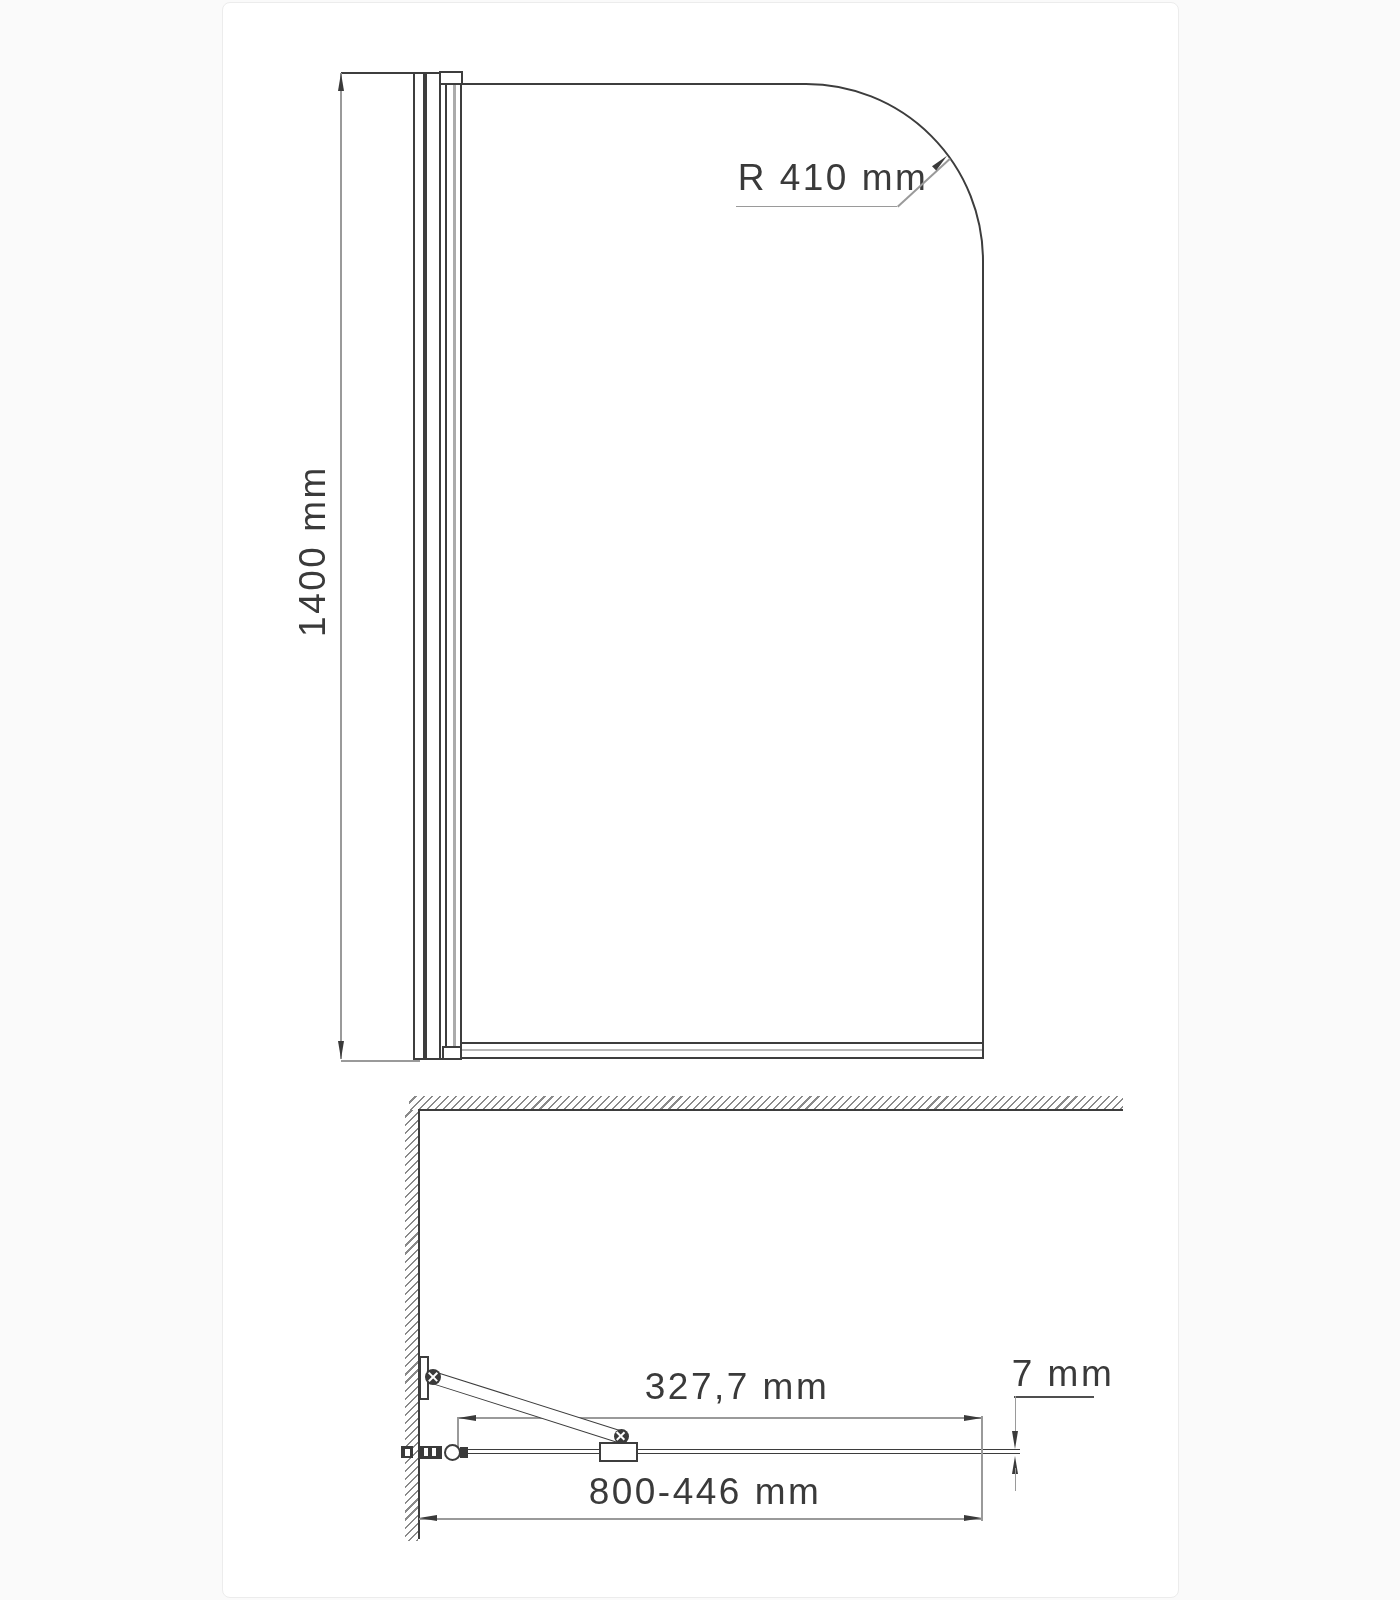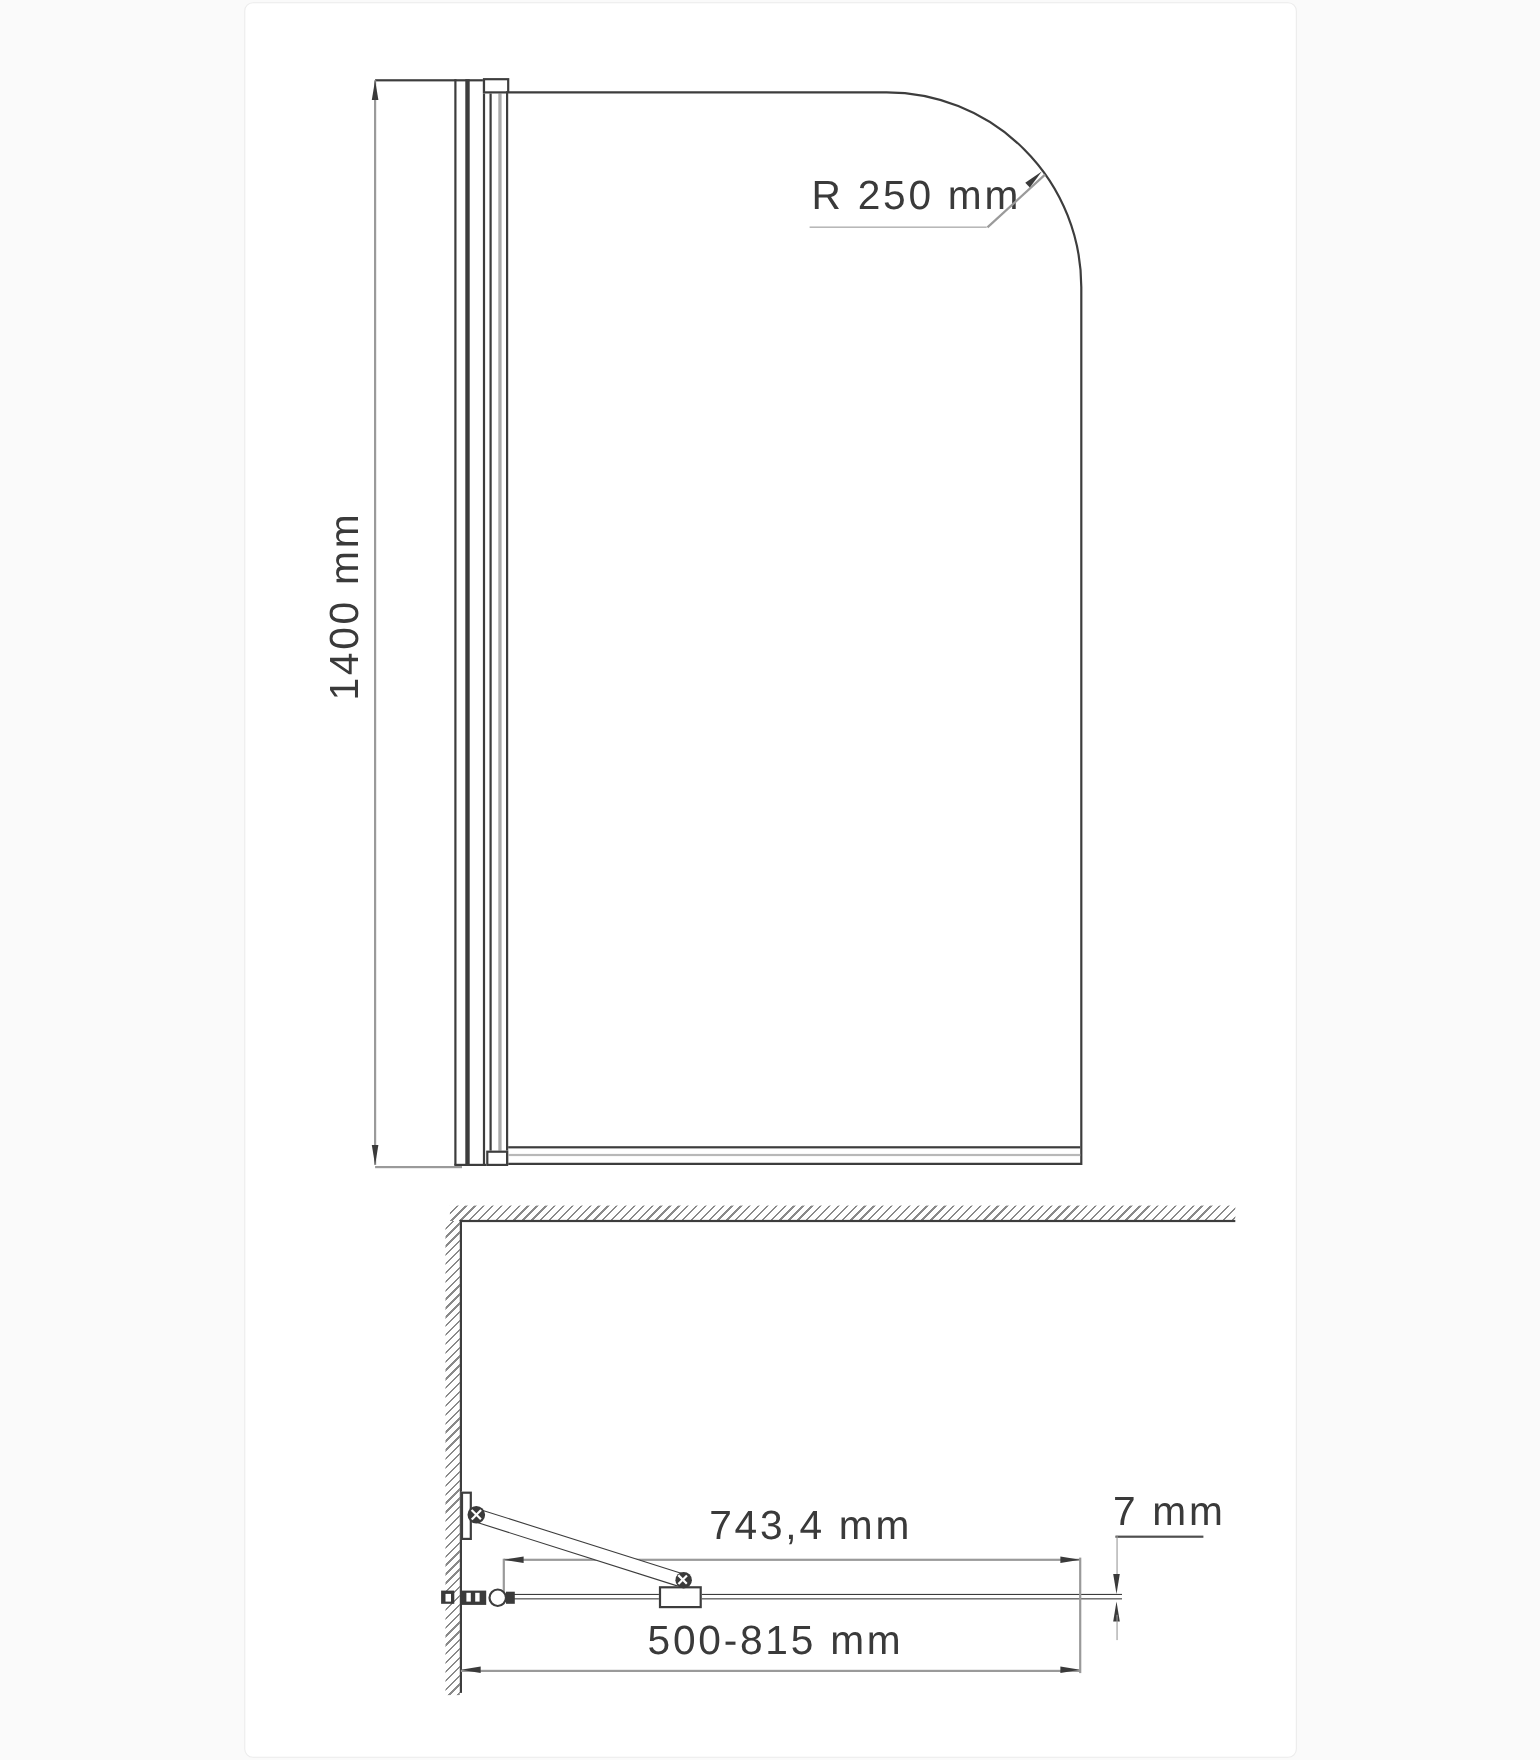--- a/index.html
+++ b/index.html
@@ -84,38 +84,38 @@
     <div class="abs" style="left:452.5px;top:84px;width:3px;height:975px;background:#ababab;"></div>
     <div class="box" style="left:439px;top:70.5px;width:24px;height:14px;"></div>
     <div class="ln" style="left:413px;top:1057.8px;width:48px;height:2.6px;"></div>
 
     <div class="glass-front"></div>
 
     <div class="ln" style="left:462px;top:1041.5px;width:520px;height:2.6px;"></div>
     <div class="ln-lite" style="left:462px;top:1048.5px;width:520px;height:2.6px;"></div>
     <div class="box" style="left:442px;top:1045.5px;width:20px;height:14.5px;"></div>
 
-    <div class="dim-text" style="left:723px;top:158px;width:220px;">R 250 mm</div>
+    <div class="dim-text" style="left:723px;top:158px;width:220px;">R 410 mm</div>
     <div class="ln-gray" style="left:736px;top:205.5px;width:161px;height:1.6px;"></div>
     <div class="ln-gray" style="left:897px;top:206px;width:71px;height:1.6px;transform:rotate(-42.5deg);transform-origin:0 0;"></div>
     <div class="arr up" style="left:944px;top:156px;transform:rotate(46deg);transform-origin:3.2px 0;"></div>
   </div>
 
   <div>
 
     <div class="hatch" style="left:409px;top:1096px;width:714px;height:13.5px;"></div>
     <div class="hatch" style="left:404.5px;top:1110px;width:13.5px;height:431px;"></div>
     <div class="ln" style="left:418px;top:1108.5px;width:705px;height:2px;"></div>
     <div class="ln" style="left:418px;top:1108.5px;width:2px;height:430px;"></div>
 
     <div class="ln-gray" style="left:458px;top:1417px;width:524px;height:1.6px;"></div>
     <div class="ln-gray" style="left:457.3px;top:1417px;width:1.6px;height:30px;"></div>
     <div class="arr left" style="left:458px;top:1414.5px;"></div>
     <div class="arr right" style="left:964px;top:1414.5px;"></div>
-    <div class="dim-text" style="left:617px;top:1367px;width:240px;">743,4 mm</div>
+    <div class="dim-text" style="left:617px;top:1367px;width:240px;">327,7 mm</div>
 
     <div class="box" style="left:419px;top:1356px;width:10px;height:44px;border-width:2px;"></div>
     <div class="support-bar"></div>
     <div class="screw" style="left:425px;top:1369px;width:16px;height:16px;">
         <span class="x1"></span>
         <span class="x2"></span>
       </div>
 
     <div class="glass-plan"></div>
 
@@ -130,21 +130,21 @@
     <div class="blk" style="left:419px;top:1445.5px;width:23px;height:13px;"></div>
     <div class="slot" style="left:423.5px;top:1448px;width:4.5px;height:7.5px;"></div>
     <div class="slot" style="left:431.5px;top:1448px;width:4px;height:7.5px;"></div>
     <div class="ring" style="left:443.5px;top:1443.5px;width:17px;height:17px;"></div>
     <div class="blk" style="left:459.5px;top:1447px;width:8px;height:10.5px;"></div>
 
     <div class="ln-gray" style="left:419px;top:1518.3px;width:563px;height:1.6px;"></div>
     <div class="arr left" style="left:419px;top:1515.3px;"></div>
     <div class="arr right" style="left:964px;top:1515.3px;"></div>
     <div class="ln-gray" style="left:981px;top:1416px;width:1.6px;height:105px;"></div>
-    <div class="dim-text" style="left:565px;top:1472px;width:280px;">500-815 mm</div>
+    <div class="dim-text" style="left:565px;top:1472px;width:280px;">800-446 mm</div>
 
     <div class="dim-text" style="left:998px;top:1354px;width:130px;">7 mm</div>
     <div class="abs" style="left:1014px;top:1395.5px;width:80px;height:2px;background:#4f4f4f;"></div>
     <div class="ln-gray" style="left:1014.7px;top:1396px;width:1.6px;height:37px;"></div>
     <div class="arr down" style="left:1012.3px;top:1431px;"></div>
     <div class="arr up" style="left:1012.3px;top:1456px;"></div>
     <div class="ln-gray" style="left:1014.7px;top:1468px;width:1.6px;height:23px;"></div>
   </div>
 </div>
 

